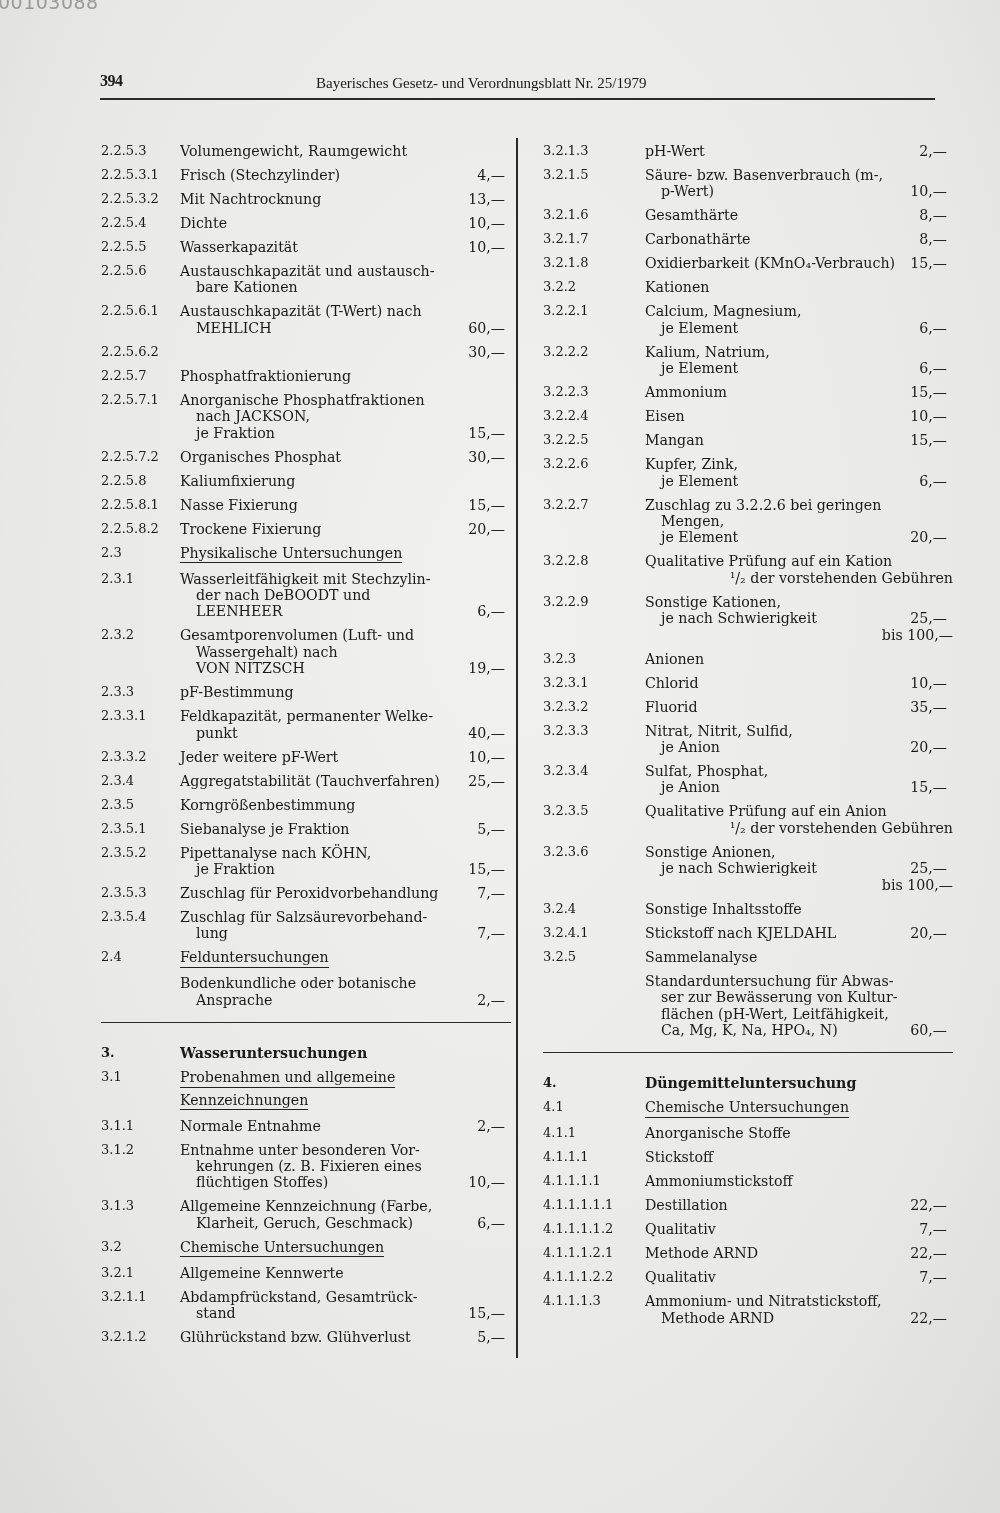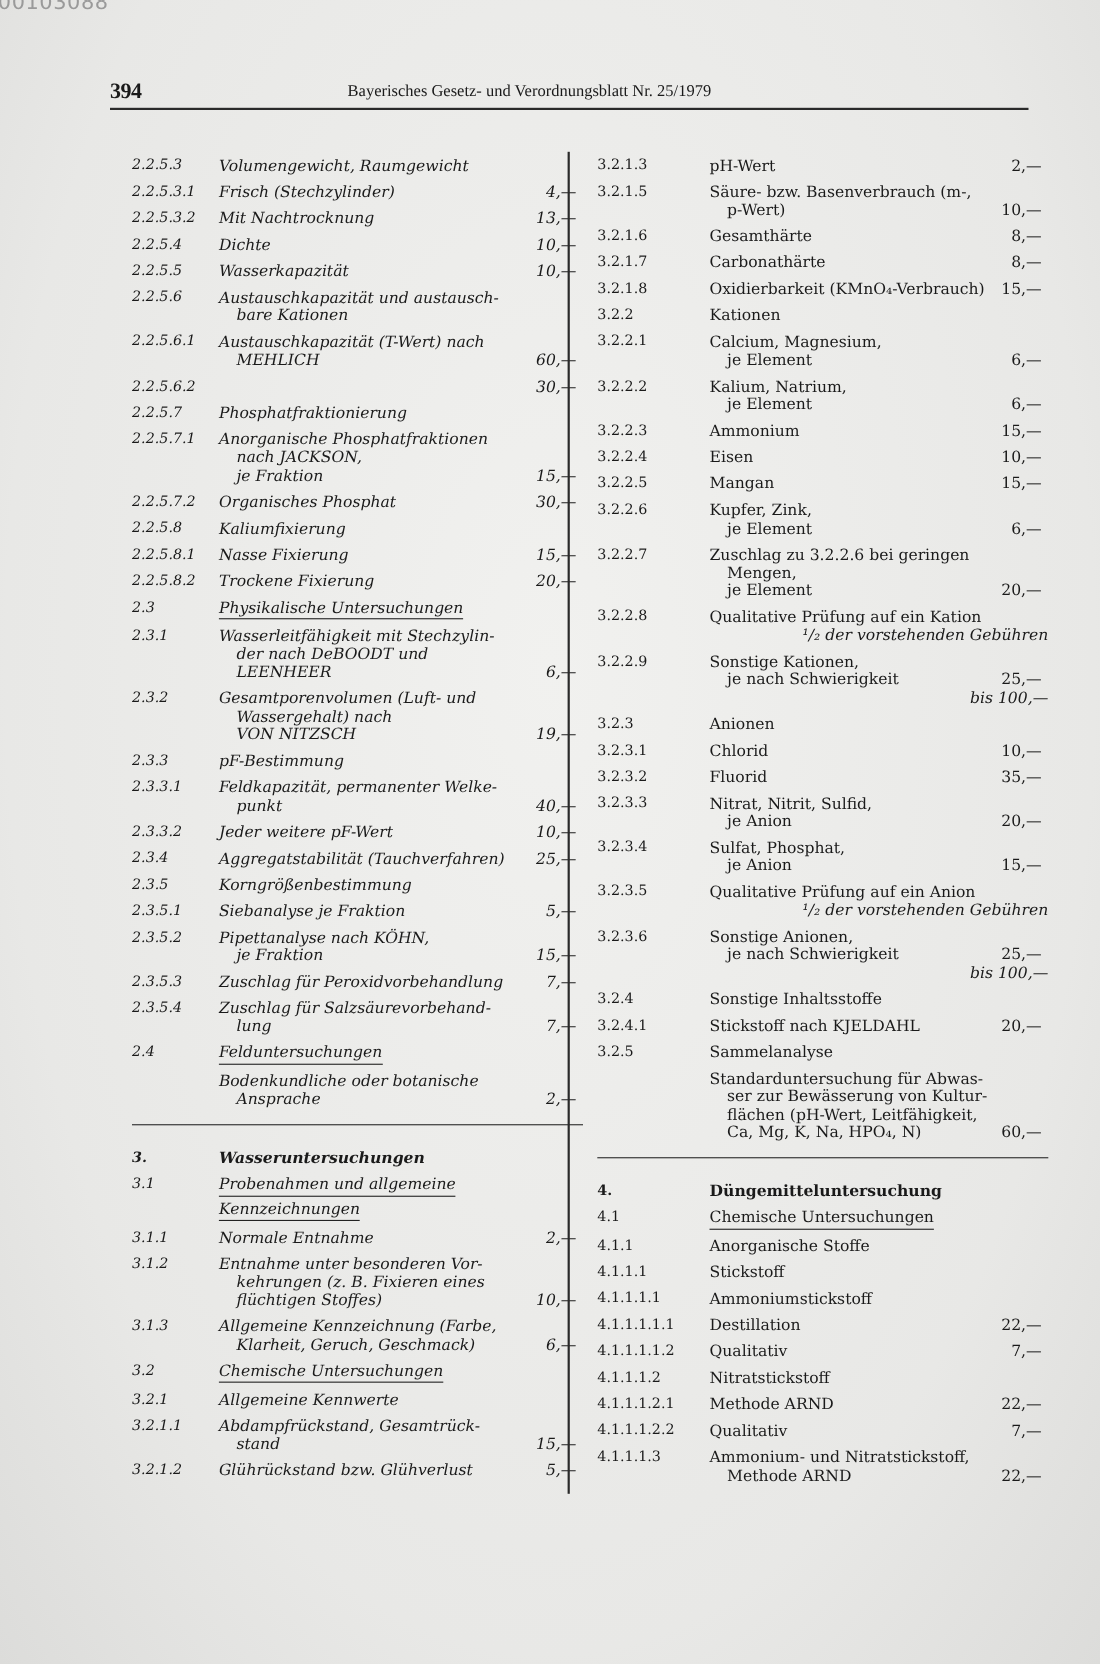--- a/index.html
+++ b/index.html
@@ -17,50 +17,50 @@
   .stamp {
     position: absolute; left: -2px; top: -9px;
     font-family: "DejaVu Sans", sans-serif; font-size: 19px; color: #9a9a9a;
     letter-spacing: 0.5px;
   }
   .header {
     position: absolute; left: 100px; top: 72px; width: 835px; height: 26px;
     border-bottom: 2px solid #2a2a2a;
   }
   .page-num {
-    position: absolute; left: 0; top: 0; font-weight: bold; font-size: 20px;
+    position: absolute; left: 0; top: 0; font-weight: bold; font-size: 16px;
     font-family: "Liberation Serif", serif; letter-spacing: -0.5px;
   }
   .journal {
     position: absolute; left: 216px; top: 3px; font-size: 15px;
     font-family: "Liberation Serif", serif;
   }
   .col {
     position: absolute; top: 143px;
     font-size: 14.2px; line-height: 16.4px;
   }
-  .col-left { left: 120px; width: 410px; font-style: italic; }
+  .col-left { left: 101px; width: 410px; }
   .col-right { left: 543px; width: 410px; }
   .divider {
     position: absolute; left: 516px; top: 138px; width: 2px; height: 1220px;
     background: #2a2a2a;
   }
   .row { position: relative; margin-bottom: 7.6px; min-height: 16.4px; }
   .num { position: absolute; left: 0; top: 0; font-size: 13px; }
   .txt { margin-left: 79px; padding-right: 50px; }
   .col-right .txt { margin-left: 102px; }
   .line { display: block; }
   .line.indent { padding-left: 16px; }
   .price {
     position: absolute; right: 6px; bottom: 0; white-space: nowrap;
   }
   .u { border-bottom: 1.5px solid #222; padding-bottom: 1px; display: inline-block; text-align: center; }
   .b { font-weight: bold; }
   .rule { height: 0; border-top: 1.5px solid #2a2a2a; margin: 14px 0 22px 0; }
-  .extra { text-align: right; padding-right: 0; font-style: italic; }
+  .extra { text-align: right; padding-right: 0; }
 </style>
 </head>
 <body>
 
 <div class="page">
   <div class="stamp">00103088</div>
 
   <div class="header">
     <span class="page-num">394</span>
     <span class="journal">Bayerisches Gesetz- und Verordnungsblatt Nr. 25/1979</span>
@@ -564,26 +564,20 @@
         <span class="price">22,—</span>
       </div>
       <div class="row">
         <span class="num">4.1.1.1.1.2</span>
         <div class="txt">
           <span class="line">Qualitativ</span>
         </div>
         <span class="price">7,—</span>
       </div>
       <div class="row">
-        <span class="num">4.1.1.1.2</span>
-        <div class="txt">
-          <span class="line">Nitratstickstoff</span>
-        </div>
-      </div>
-      <div class="row">
         <span class="num">4.1.1.1.2.1</span>
         <div class="txt">
           <span class="line">Methode ARND</span>
         </div>
         <span class="price">22,—</span>
       </div>
       <div class="row">
         <span class="num">4.1.1.1.2.2</span>
         <div class="txt">
           <span class="line">Qualitativ</span>

